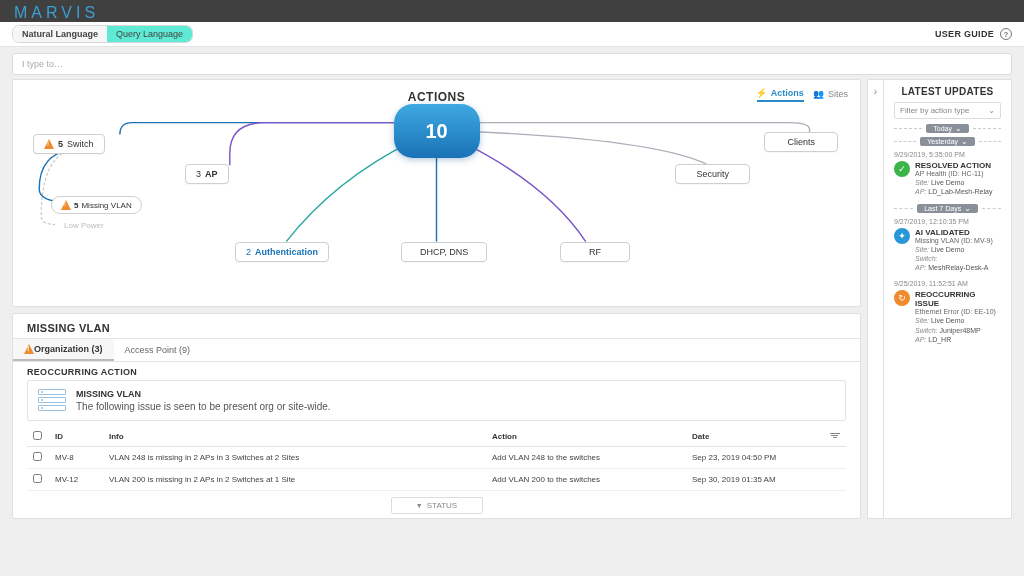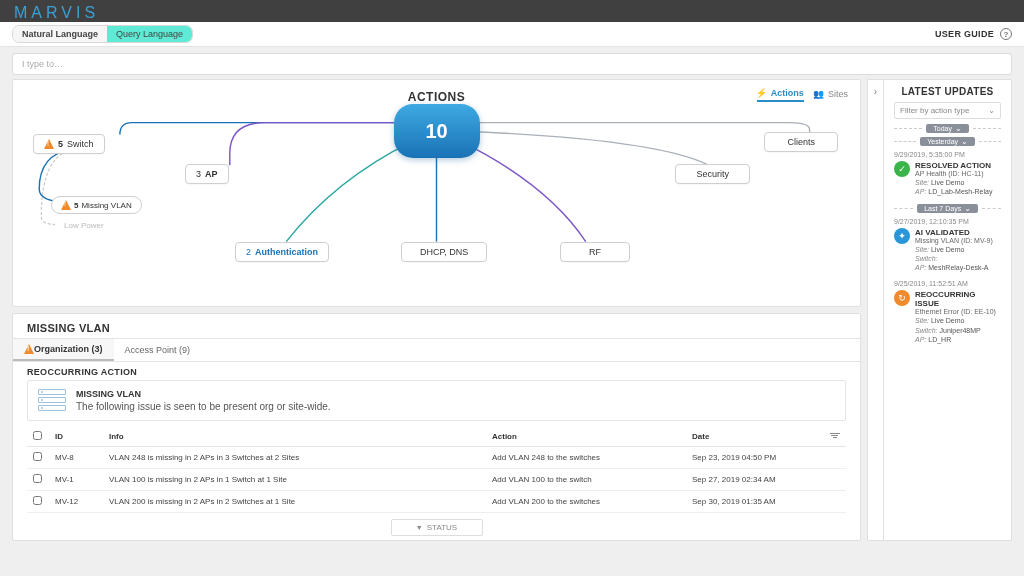--- a/index.html
+++ b/index.html
@@ -179,27 +179,20 @@
         <tbody>
           <tr>
               <td><input type="checkbox" style=""></td>
               <td>MV-8</td>
               <td>VLAN 248 is missing in 2 APs in 3 Switches at 2 Sites</td>
               <td>Add VLAN 248 to the switches</td>
               <td>Sep 23, 2019 04:50 PM</td>
             </tr>
           <tr>
               <td><input type="checkbox" style=""></td>
-              <td>MV-1</td>
-              <td>VLAN 100 is missing in 2 APs in 1 Switch at 1 Site</td>
-              <td>Add VLAN 100 to the switch</td>
-              <td>Sep 27, 2019 02:34 AM</td>
-            </tr>
-          <tr>
-              <td><input type="checkbox" style=""></td>
               <td>MV-12</td>
               <td>VLAN 200 is missing in 2 APs in 2 Switches at 1 Site</td>
               <td>Add VLAN 200 to the switches</td>
               <td>Sep 30, 2019 01:35 AM</td>
             </tr>
         </tbody>
       </table>
       <div class="status-btn">
           <span style="font-size:7px">▼</span>
           <span>STATUS</span>

